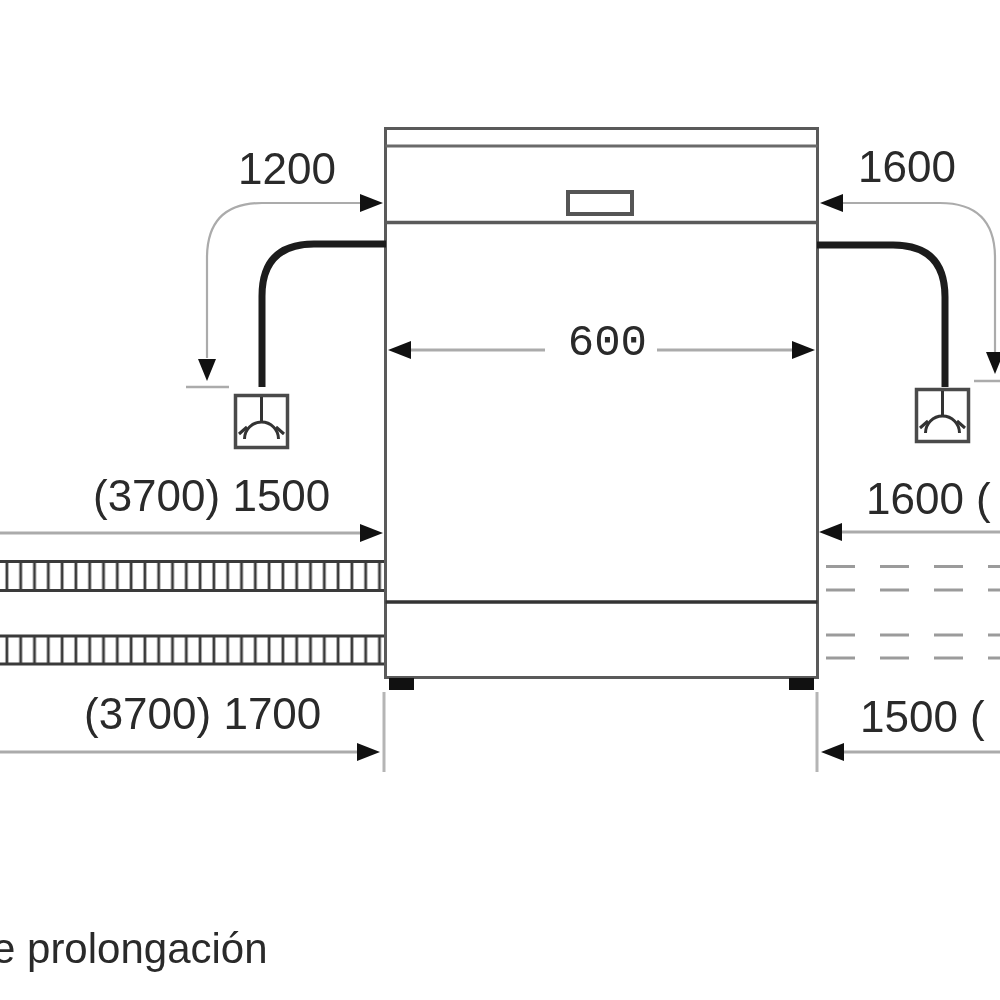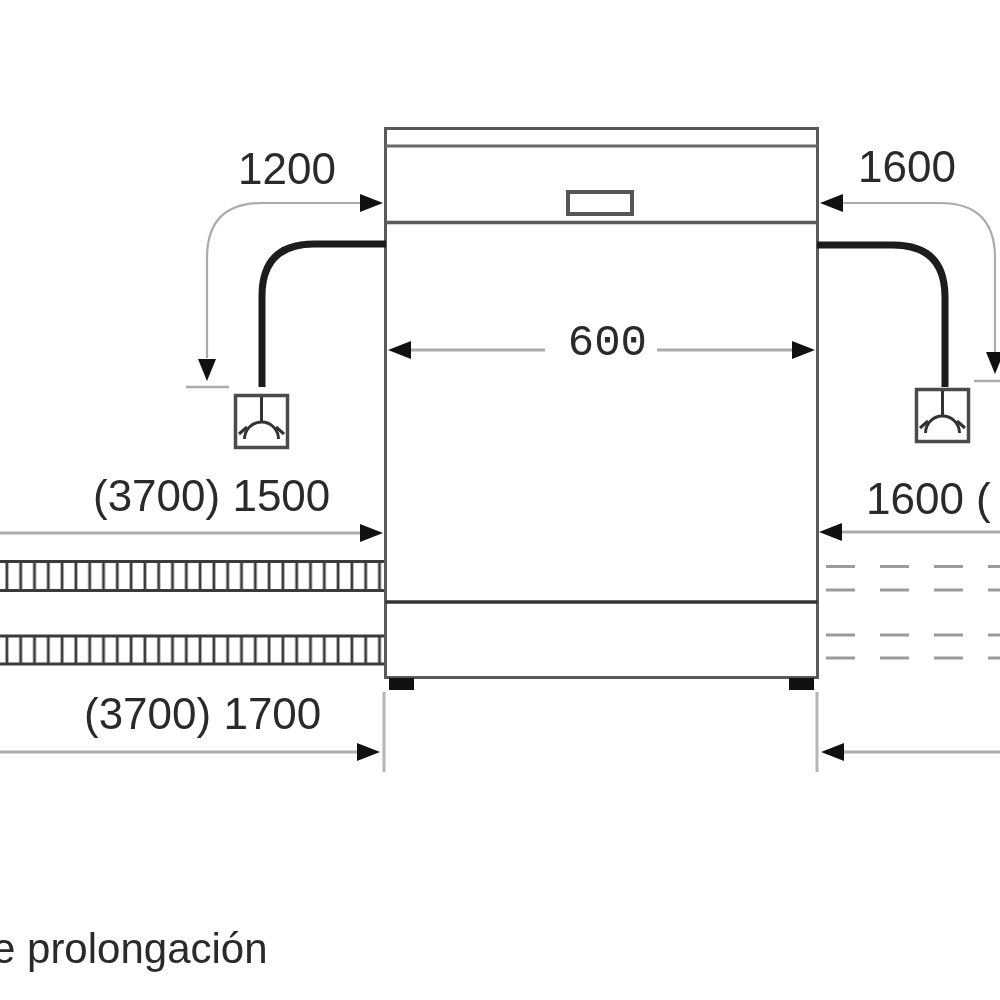--- a/index.html
+++ b/index.html
@@ -148,16 +148,17 @@
   <div class="lbl" style="left:858px; top:145px;">1600</div>
 
   <div class="lbl lbl-center" style="left:553px; top:321px; width:94px;">600</div>
 
   <div class="lbl" style="left:72px; top:474px;margin-left:21px;">(3700) 1500</div>
 
   <div class="lbl" style="left:866px; top:477px;">1600 (</div>
 
   <div class="lbl" style="left:84px; top:692px;">(3700) 1700</div>
 
+  <div class="lbl" style="left:860px; top:695px;">1500 (</div>
 
   <div class="lbl caption" style="left:-8px; top:928px;">e prolongación</div>
 
 </div>
 
 </body></html>

